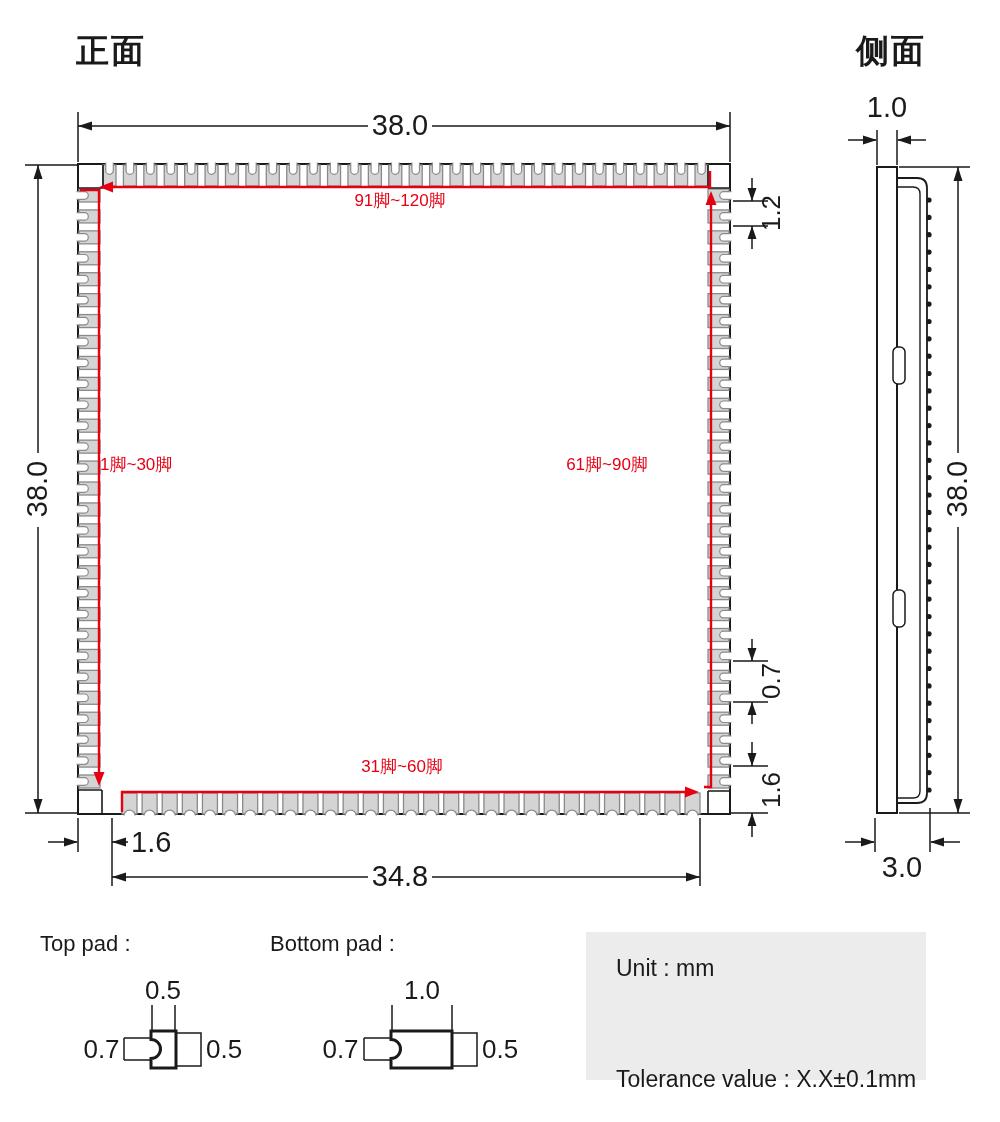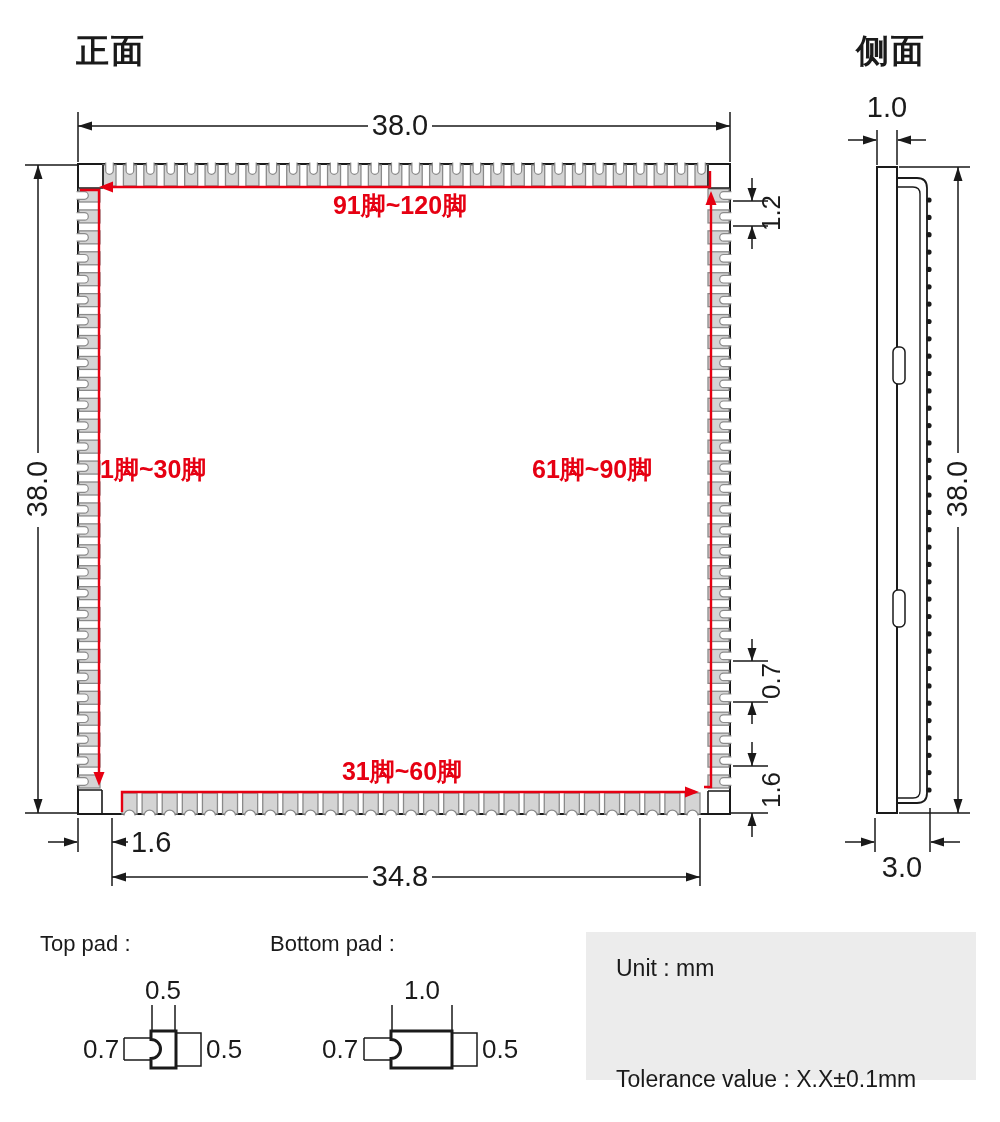--- a/index.html
+++ b/index.html
@@ -4,25 +4,25 @@
 <style>
   html,body{margin:0;padding:0;background:#fff;}
   #canvas{position:relative;width:1000px;height:1122px;background:#fff;overflow:hidden;
           font-family:"Liberation Sans",sans-serif;}
   svg{position:absolute;left:0;top:0;}
   .t{position:absolute;color:#1a1a1a;white-space:nowrap;line-height:1.15;}
   .title{font-size:33px;font-weight:700;letter-spacing:2px;}
   .dim{font-size:29px;}
   .dimS{font-size:26px;}
   .ctr{text-align:center;}
-  .rgt{text-align:left;}
+  .rgt{text-align:center;}
   .vrot{display:flex;align-items:center;justify-content:center;transform:rotate(-90deg);}
-  .red{color:#e60012;font-size:25px;font-weight:700;}
+  .red{color:#e60012;font-size:17px;font-weight:400;}
   .padlbl{font-size:22px;}
-  #infobox{position:absolute;left:586px;top:932px;width:390px;height:148px;background:#ececec;}
+  #infobox{position:absolute;left:586px;top:932px;width:340px;height:148px;background:#ececec;}
   #infobox .il{position:absolute;left:30px;font-size:23px;color:#1a1a1a;white-space:nowrap;}
 </style>
 </head>
 <body>
 
 <div id="canvas">
 
 <svg width="1000" height="1122" viewBox="0 0 1000 1122">
 
   <g>

